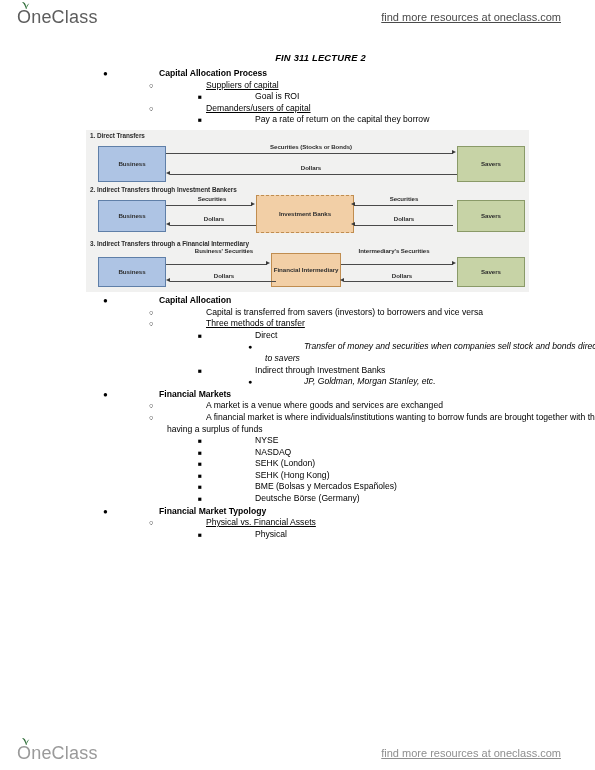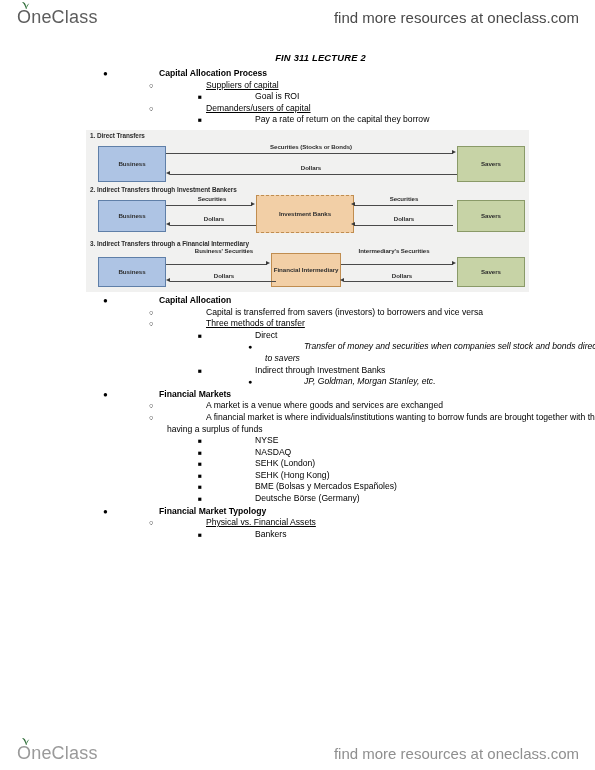--- a/index.html
+++ b/index.html
@@ -49,23 +49,24 @@
     position: absolute;
     left: 4px;
     top: -6px;
     width: 9px;
     height: 8px;
     line-height: 0;
   }
 
   .banner-tagline {
     position: absolute;
-    right: 16px;
-    font-size: 15px;
+    right: 34px;
+    font-size: 11px;
     white-space: nowrap;
+    text-decoration: underline;
   }
   .banner-header .banner-tagline { color: #4a4a4a; }
   .banner-footer .banner-tagline { color: #8f8f8f; }
 
   
   .doc {
     position: absolute;
     left: 16px;
     top: 52px;
     width: 595px;
@@ -435,21 +436,21 @@
     <li class="lvl1">
       <span class="mk">●</span>
       <span class="txt">Financial Market Typology</span>
       <ul>
         <li class="lvl2">
           <span class="mk">○</span>
           <span class="txt u">Physical vs. Financial Assets</span>
           <ul>
             <li class="lvl3">
               <span class="mk">■</span>
-              <span class="txt">Bankers</span>
+              <span class="txt">Physical</span>
             </li>
           </ul>
         </li>
       </ul>
     </li>
   </ul>
 </div>
 
 <div class="banner banner-footer">
   <div class="brand">

